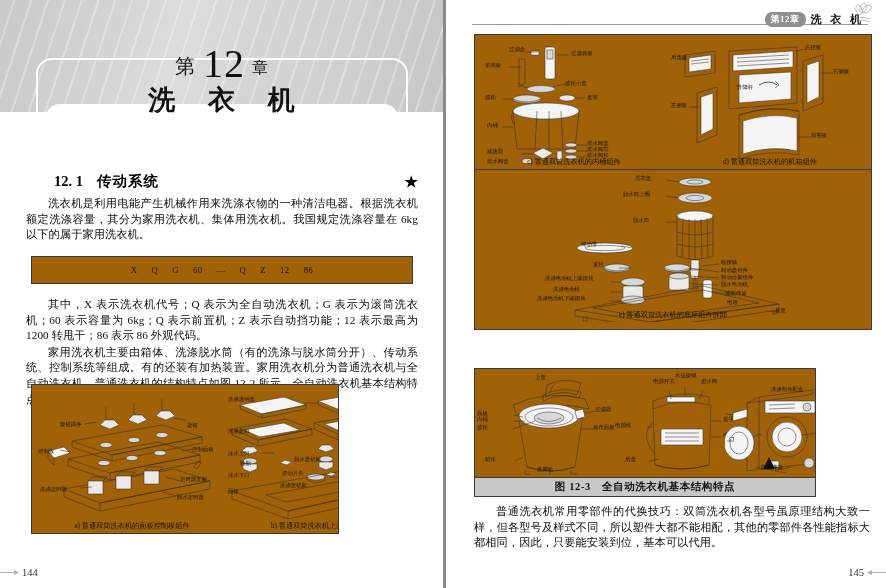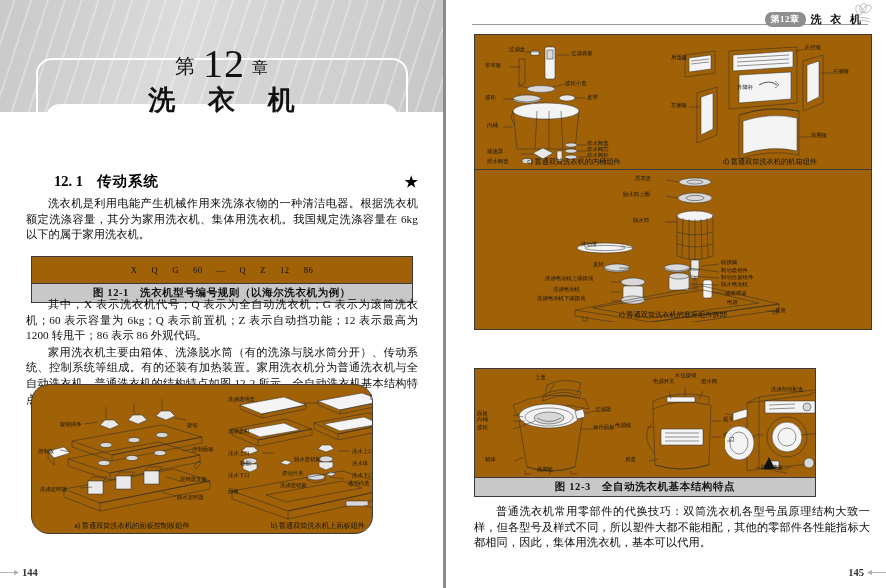--- a/index.html
+++ b/index.html
@@ -101,21 +101,21 @@
   .rule-right {
     position: absolute; left: 26px; right: 18px; top: 24px;
     border-bottom: 1px solid #9a9a9a;
   }
   .leaf {
     position:absolute; right: 12px; top: 2px; width: 26px; height: 24px;
     z-index: 2; opacity: .85;
   }
 
   
-  .pgnum { position: absolute; bottom: 10px; font-size: 10.5px; color: #333; font-weight: bold; }
+  .pgnum { position: absolute; bottom: 10px; font-size: 10.5px; color: #333; }
   .pgnum-left { left: 22px; }
   .pgnum-right { right: 22px; }
   .pg-rule { position: absolute; bottom: 15px; height: 1px; background:#b5b5b5; }
   .pg-rule-left  { left: 0px; width: 18px; }
   .pg-rule-right { right: 0px; width: 18px; }
   .pg-arrow { position:absolute; bottom:11px; font-size:10px; color:#b0b0b0; }
 
   
   .lbl { position: absolute; font-size: 5.4px; color: #111; white-space: nowrap; line-height: 1; }
   svg { display:block; }
@@ -158,29 +158,28 @@
         <span>X</span>
         <span>Q</span>
         <span>G</span>
         <span>60</span>
         <span>—</span>
         <span>Q</span>
         <span>Z</span>
         <span>12</span>
         <span>86</span>
       </div>
-      <div class="figcap">图 12-1　洗衣机型号编号规则（以海尔洗衣机为例）</div>
     </div>
 
     <div class="body-col" style="top:297px;">
       <p class="bt ind">其中，X 表示洗衣机代号；Q 表示为全自动洗衣机；G 表示为滚筒洗衣机；60 表示容量为 6kg；Q 表示前置机；Z 表示自动挡功能；12 表示最高为 1200 转甩干；86 表示 86 外观代码。</p>
       <p class="bt ind">家用洗衣机主要由箱体、洗涤脱水筒（有的洗涤与脱水筒分开）、传动系统、控制系统等组成。有的还装有加热装置。家用洗衣机分为普通洗衣机与全自动洗衣机，普通洗衣机的结构特点如图 12-2 所示。全自动洗衣机基本结构特点如图 12-3 所示。</p>
     </div>
 
-    <div class="figbox" style="position:absolute; left:31px; top:384px; width:342px;border-radius:18px;">
+    <div class="figbox" style="position:absolute; left:31px; top:384px; width:308px;">
       <div style="position:relative; height:148px; overflow:hidden;">
 
         <svg width="190" height="132" viewBox="0 0 190 132" style="position:absolute;left:2px;top:4px;">
 
           <path class="ln" d="M38 52 L128 36 L168 48 L78 66 Z"></path>
           <path class="ln" d="M38 52 L38 58 L78 72 L78 66"></path>
           <path class="ln" d="M78 66 L168 48 L168 54 L78 72"></path>
 
           <ellipse class="fl2" cx="72" cy="56" rx="6" ry="2.6"></ellipse>
           <ellipse class="fl2" cx="100" cy="51" rx="6" ry="2.6"></ellipse>
@@ -622,21 +621,21 @@
         <span class="lbl" style="left:346px; top:62px;">内门</span>
         <span class="lbl" style="left:286px; top:96px;">防震弹簧</span>
         <span class="lbl" style="left:352px; top:88px;">排水泵</span>
         <span class="lbl" style="left:352px; top:95px;">过滤器</span>
         <span class="lbl" style="left:344px; top:32px;">控制面板</span>
       </div>
       <div class="figcap">图 12-3　全自动洗衣机基本结构特点</div>
     </div>
 
     <div class="body-col" style="left:28px; top:504px; width:396px;">
-      <p class="bt ind">普通洗衣机常用零部件的代换技巧：双筒洗衣机各型号虽原理结构大致一样，但各型号及样式不同，所以塑件大都不能相配，其他的零部件各性能指标大都相同，因此，集体用洗衣机，基本可以代用。</p>
+      <p class="bt ind">普通洗衣机常用零部件的代换技巧：双筒洗衣机各型号虽原理结构大致一样，但各型号及样式不同，所以塑件大都不能相配，其他的零部件各性能指标大都相同，因此，只要能安装到位，基本可以代用。</p>
     </div>
 
     <div class="pg-rule pg-rule-right"></div>
     <span class="pg-arrow" style="right:14px;">◂</span>
     <div class="pgnum pgnum-right">145</div>
   </div>
 
 </div>
 
 </body></html>

